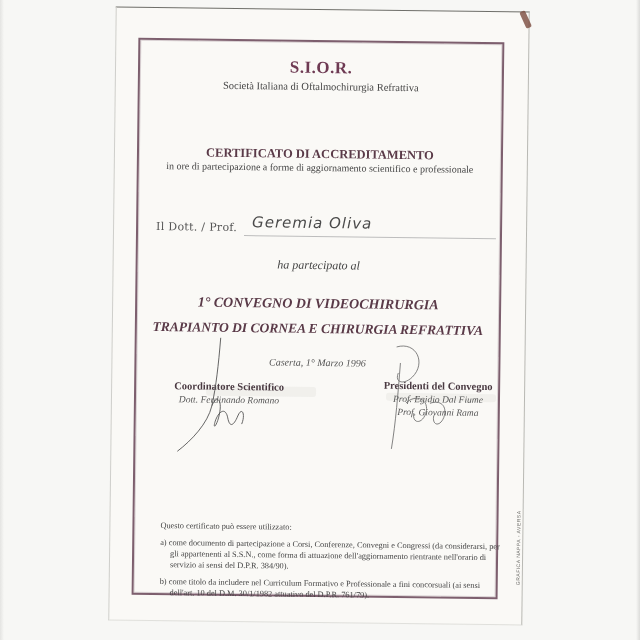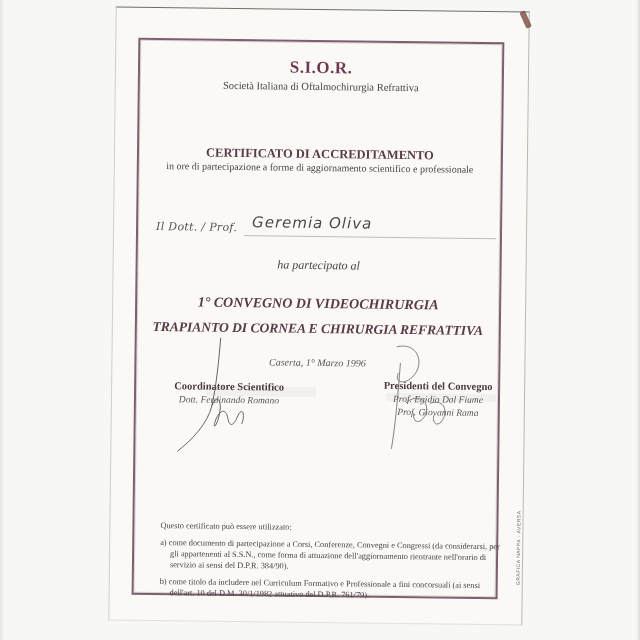--- a/index.html
+++ b/index.html
@@ -56,21 +56,21 @@
     position:absolute; left:0; right:0; top:105px; text-align:center;
     font-size:12.5px; font-weight:bold; color:#5a3a48;
   }
   .cert-subtitle {
     position:absolute; left:0; right:0; top:120px; text-align:center;
     font-size:10px; color:#444;
   }
   .name-row { position:absolute; left:18px; top:172px; width:340px; height:26px; }
   .name-label {
     position:absolute; left:0; top:8px;
-    font-family:"DejaVu Serif", serif; font-style:italic; font-size:11px; color:#555; letter-spacing:0.3px;
+    font-family:"DejaVu Serif", serif; font-size:11px; color:#555; letter-spacing:0.3px;
   }
   .name-line { position:absolute; left:88px; top:22px; width:252px; border-top:1px solid #bdbdbd; }
   .name-value {
     position:absolute; left:96px; top:0px;
     font-family:"DejaVu Sans", sans-serif; font-style:italic; font-size:15px; color:#4a4a4a; letter-spacing:1px;
   }
   .participated {
     position:absolute; left:0; right:0; top:216px; text-align:center;
     font-style:italic; font-size:12px; color:#444;
   }

